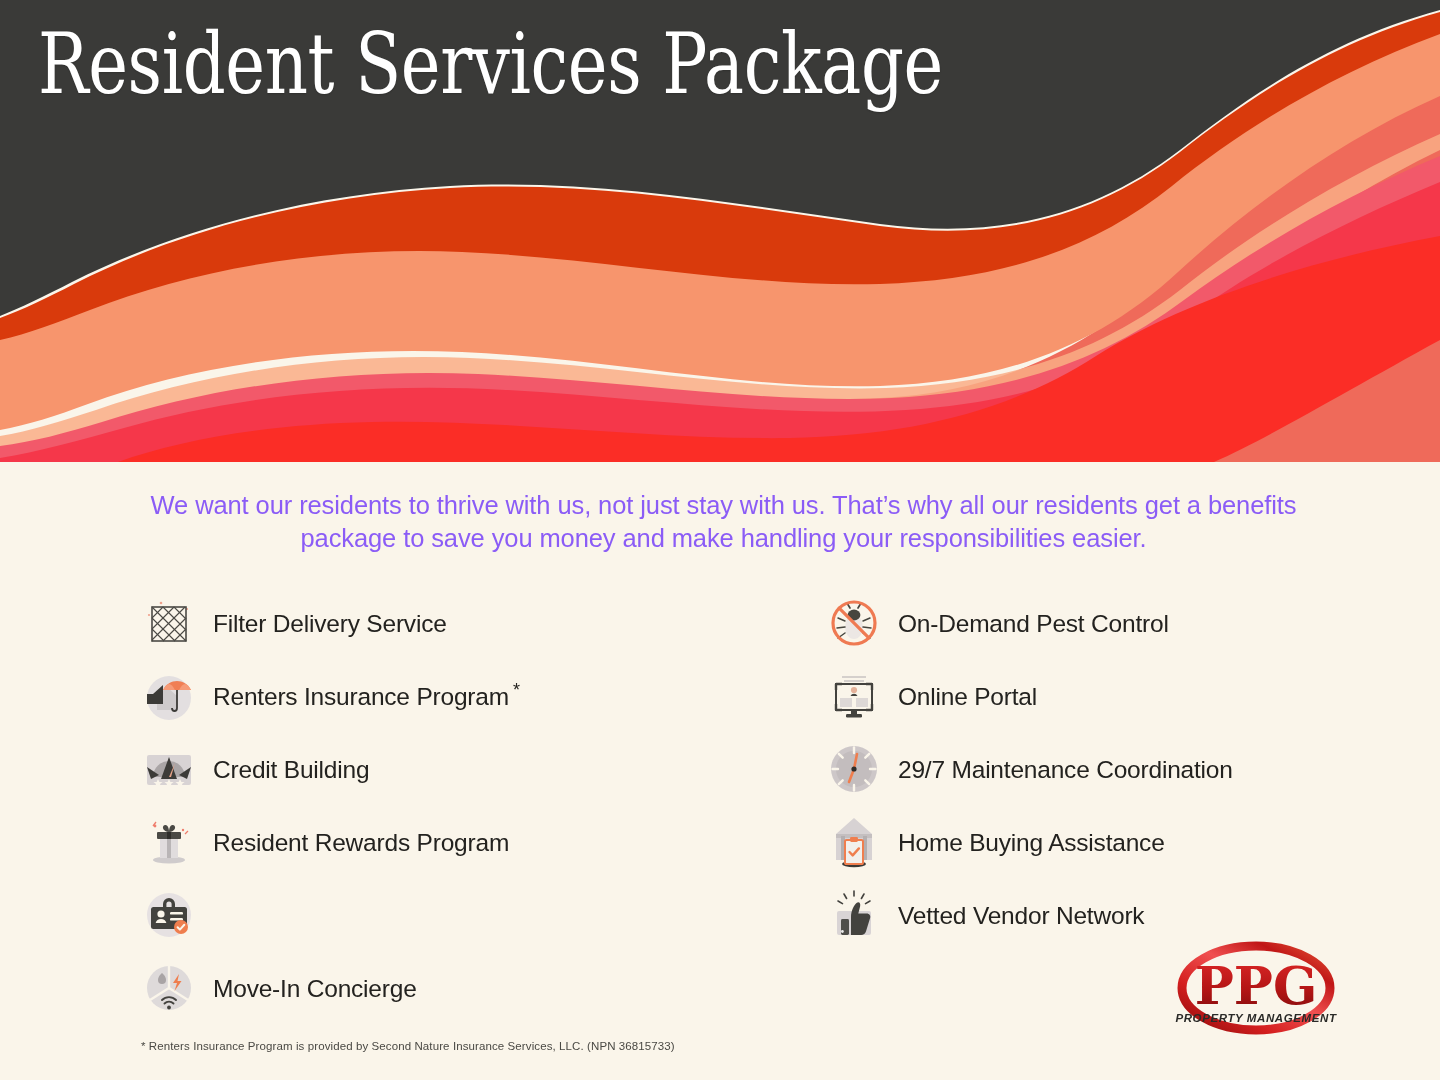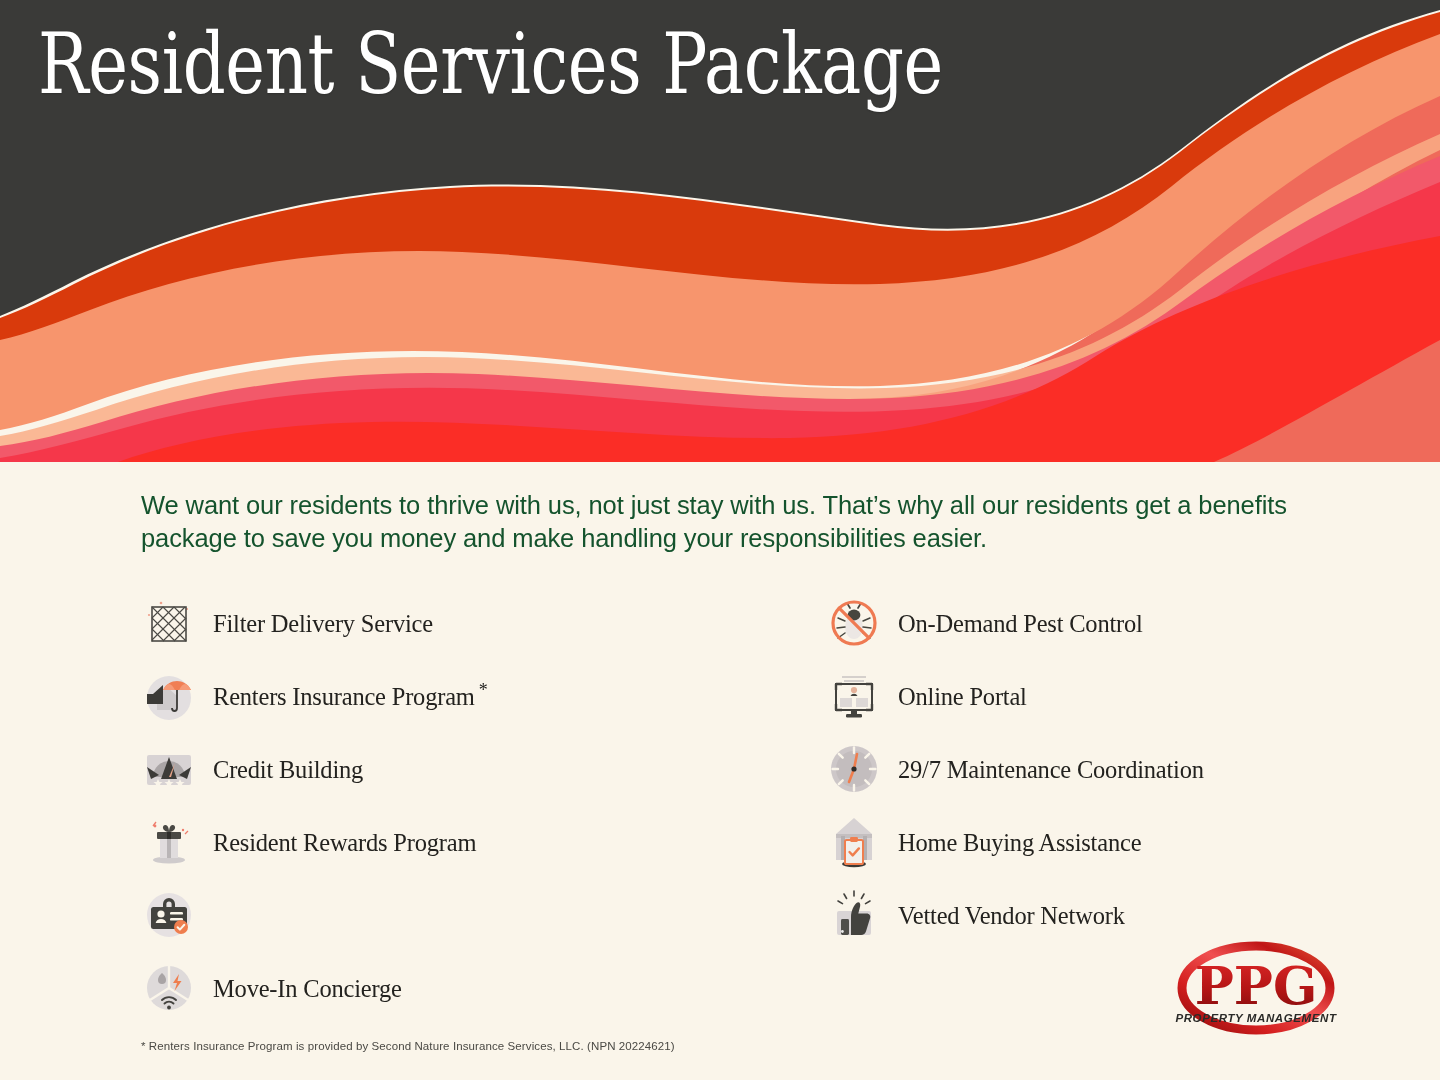--- a/index.html
+++ b/index.html
@@ -39,24 +39,25 @@
     transform-origin:left top;
     white-space:nowrap;
     text-shadow:0 1px 2px rgba(0,0,0,0.18);
   }
 
   
   #intro {
     position:absolute;
     left:141px; top:489px;
     width:1165px;
-    color:#14532d;
+    color:#8b5cf6;
     font-size:25.5px;
     line-height:33px;
     letter-spacing:-0.1px;
+    text-align:center;
   }
 
   
   .feature-col { position:absolute; top:586px; }
   #col-left  { left:141px; width:620px; }
   #col-right { left:826px; width:620px; }
 
   .feature-item {
     display:flex;
     align-items:center;
@@ -67,21 +68,20 @@
     flex:0 0 56px;
     width:56px; height:56px;
     display:flex; align-items:center; justify-content:center;
   }
   .feature-icon svg { display:block; width:56px; height:56px; }
   .feature-label {
     font-size:24.5px;
     color:#23221f;
     letter-spacing:-0.2px;
     white-space:nowrap;
-    font-family:Liberation Serif, serif;
   }
   .feature-label .ast {
     font-size:18px;
     vertical-align:super;
     margin-left:4px;
   }
 
   
   #footnote {
     position:absolute;
@@ -418,21 +418,21 @@
           <circle cx="16.4" cy="44.5" r="1.4" fill="#ececec"></circle>
         </svg>
       </span>
       <span class="feature-label">
         <span>Vetted Vendor Network</span><span class="ast"></span>
       </span>
     </div>
 
   </div>
 
-  <div id="footnote">* Renters Insurance Program is provided by Second Nature Insurance Services, LLC. (NPN 20224621)</div>
+  <div id="footnote">* Renters Insurance Program is provided by Second Nature Insurance Services, LLC. (NPN 36815733)</div>
 
   <div id="ppg-logo">
     <svg viewBox="0 0 168 100">
       <defs>
         <linearGradient id="ringGrad" x1="0" y1="1" x2="1" y2="0">
           <stop offset="0%" stop-color="#8e0b0b"></stop>
           <stop offset="28%" stop-color="#d41f1f"></stop>
           <stop offset="55%" stop-color="#f05050"></stop>
           <stop offset="78%" stop-color="#c01616"></stop>
           <stop offset="100%" stop-color="#e85a3a"></stop>

